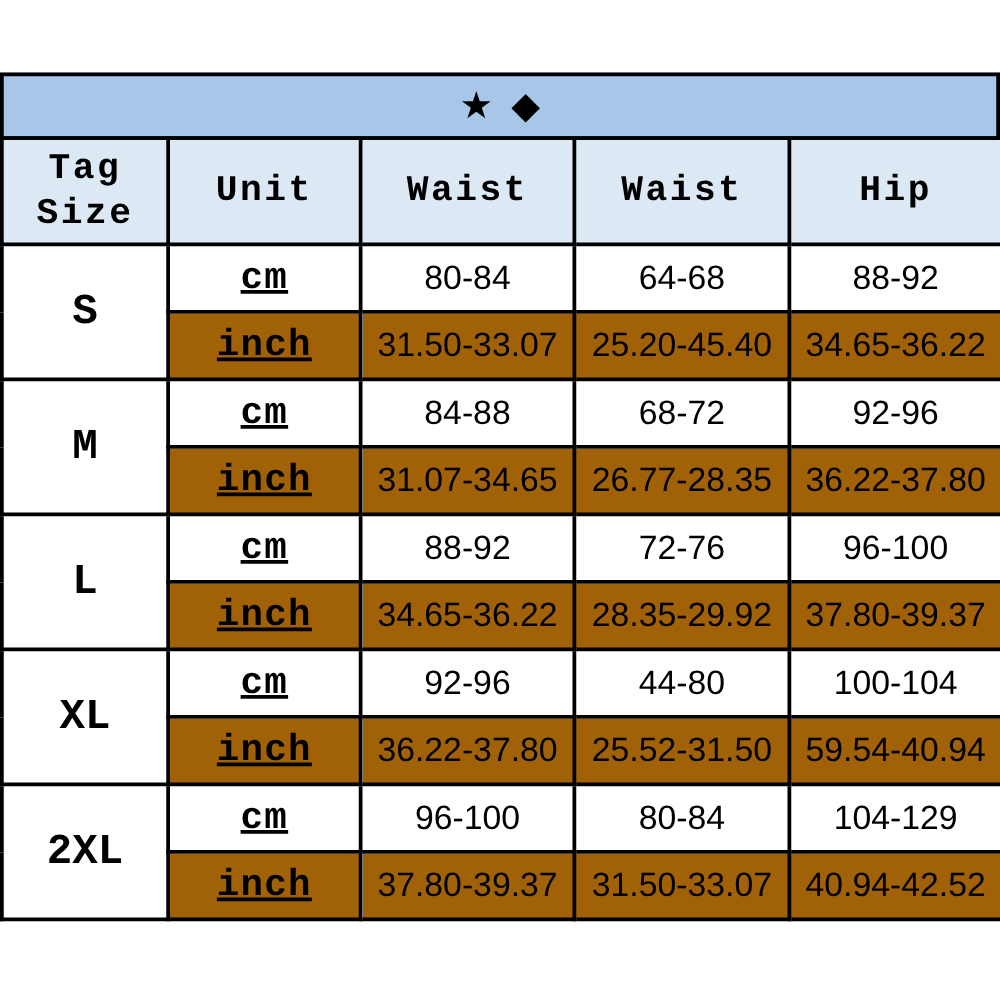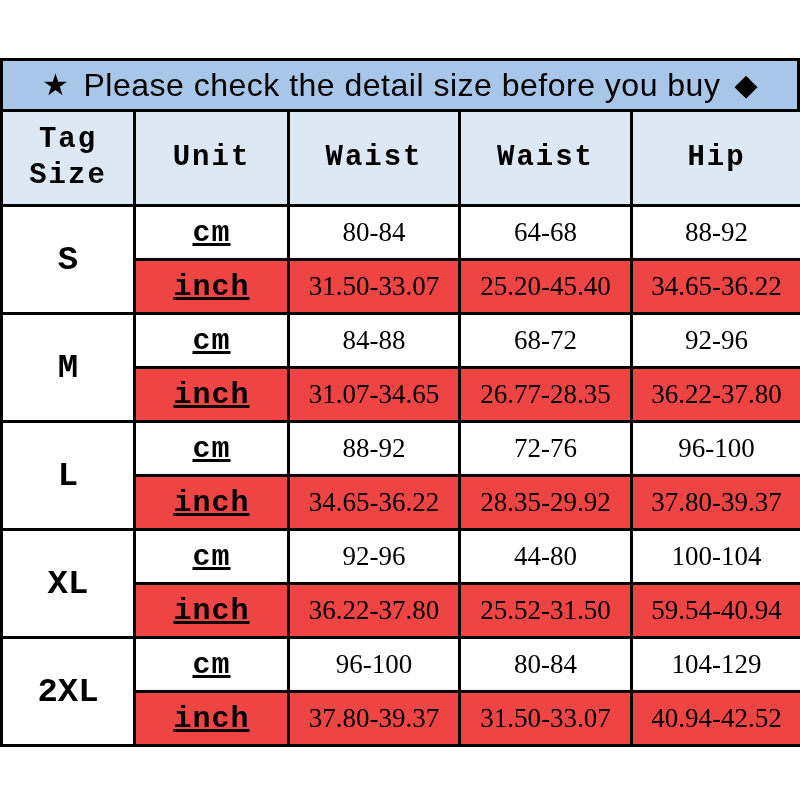--- a/index.html
+++ b/index.html
@@ -46,68 +46,67 @@
     margin-top: -3px; 
   }
   table.size-table td, table.size-table th {
     border: 3px solid #000000;
     text-align: center;
     vertical-align: middle;
     padding: 0;
     overflow: hidden;
   }
   tr.header-row {
-    height: 95px;
+    height: 85px;
     background: #dce9f5;
   }
   tr.header-row th {
     font-family: "Liberation Mono", "DejaVu Sans Mono", monospace;
     font-weight: bold;
     font-size: 29px;
     letter-spacing: 2px;
     line-height: 1.25;
     color: #000000;
   }
   th.th-tagsize {
     padding: 0 10px;
     word-spacing: 60px; 
   }
   tr.data-row { height: 54px; }
   tr.row-cm   { background: #ffffff; }
-  tr.row-inch { background: #ef4444; }
+  tr.row-inch { background: #a16207; }
   td.size-cell {
     background: #ffffff;
     font-family: "Liberation Mono", "DejaVu Sans Mono", monospace;
     font-weight: bold;
     font-size: 34px;
     color: #000000;
   }
   td.unit-cell {
     font-family: "Liberation Mono", "DejaVu Sans Mono", monospace;
     font-weight: bold;
     font-size: 30px;
     letter-spacing: 1px;
     color: #000000;
     text-decoration: underline;
   }
   td.num-cell {
-    font-family: Liberation Serif, serif;
+    font-family: Liberation Sans, sans-serif;
     font-size: 27px;
     font-weight: 400;
     color: #000000;
   }
 </style>
 </head>
 <body>
 
 <div class="page">
 
   <div class="banner">
     <span class="glyph">★</span>
-    <span>Please check the detail size before you buy</span>
     <span class="glyph">◆</span>
   </div>
 
   <table class="size-table">
     <colgroup>
       <col style="width:133px">
       <col style="width:154px">
       <col style="width:171px">
       <col style="width:172px">
       <col style="width:170px">

